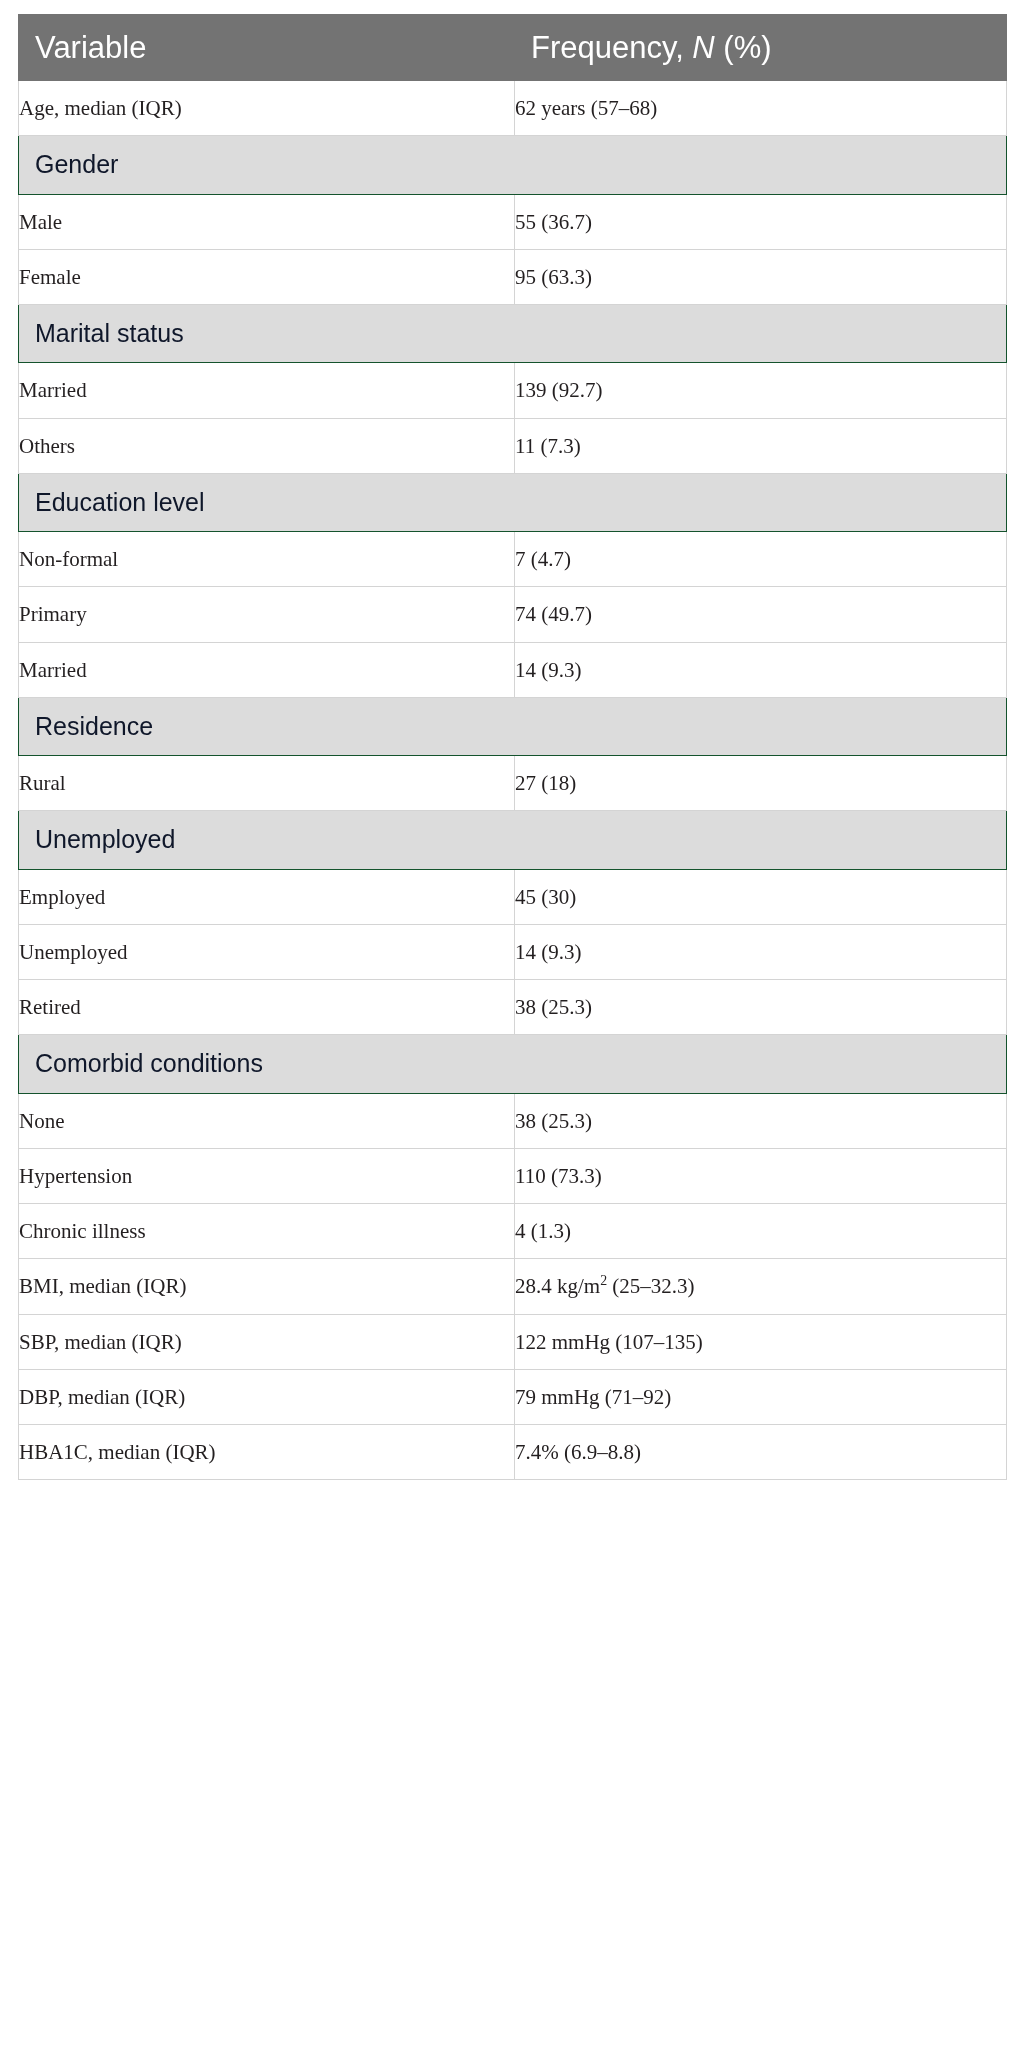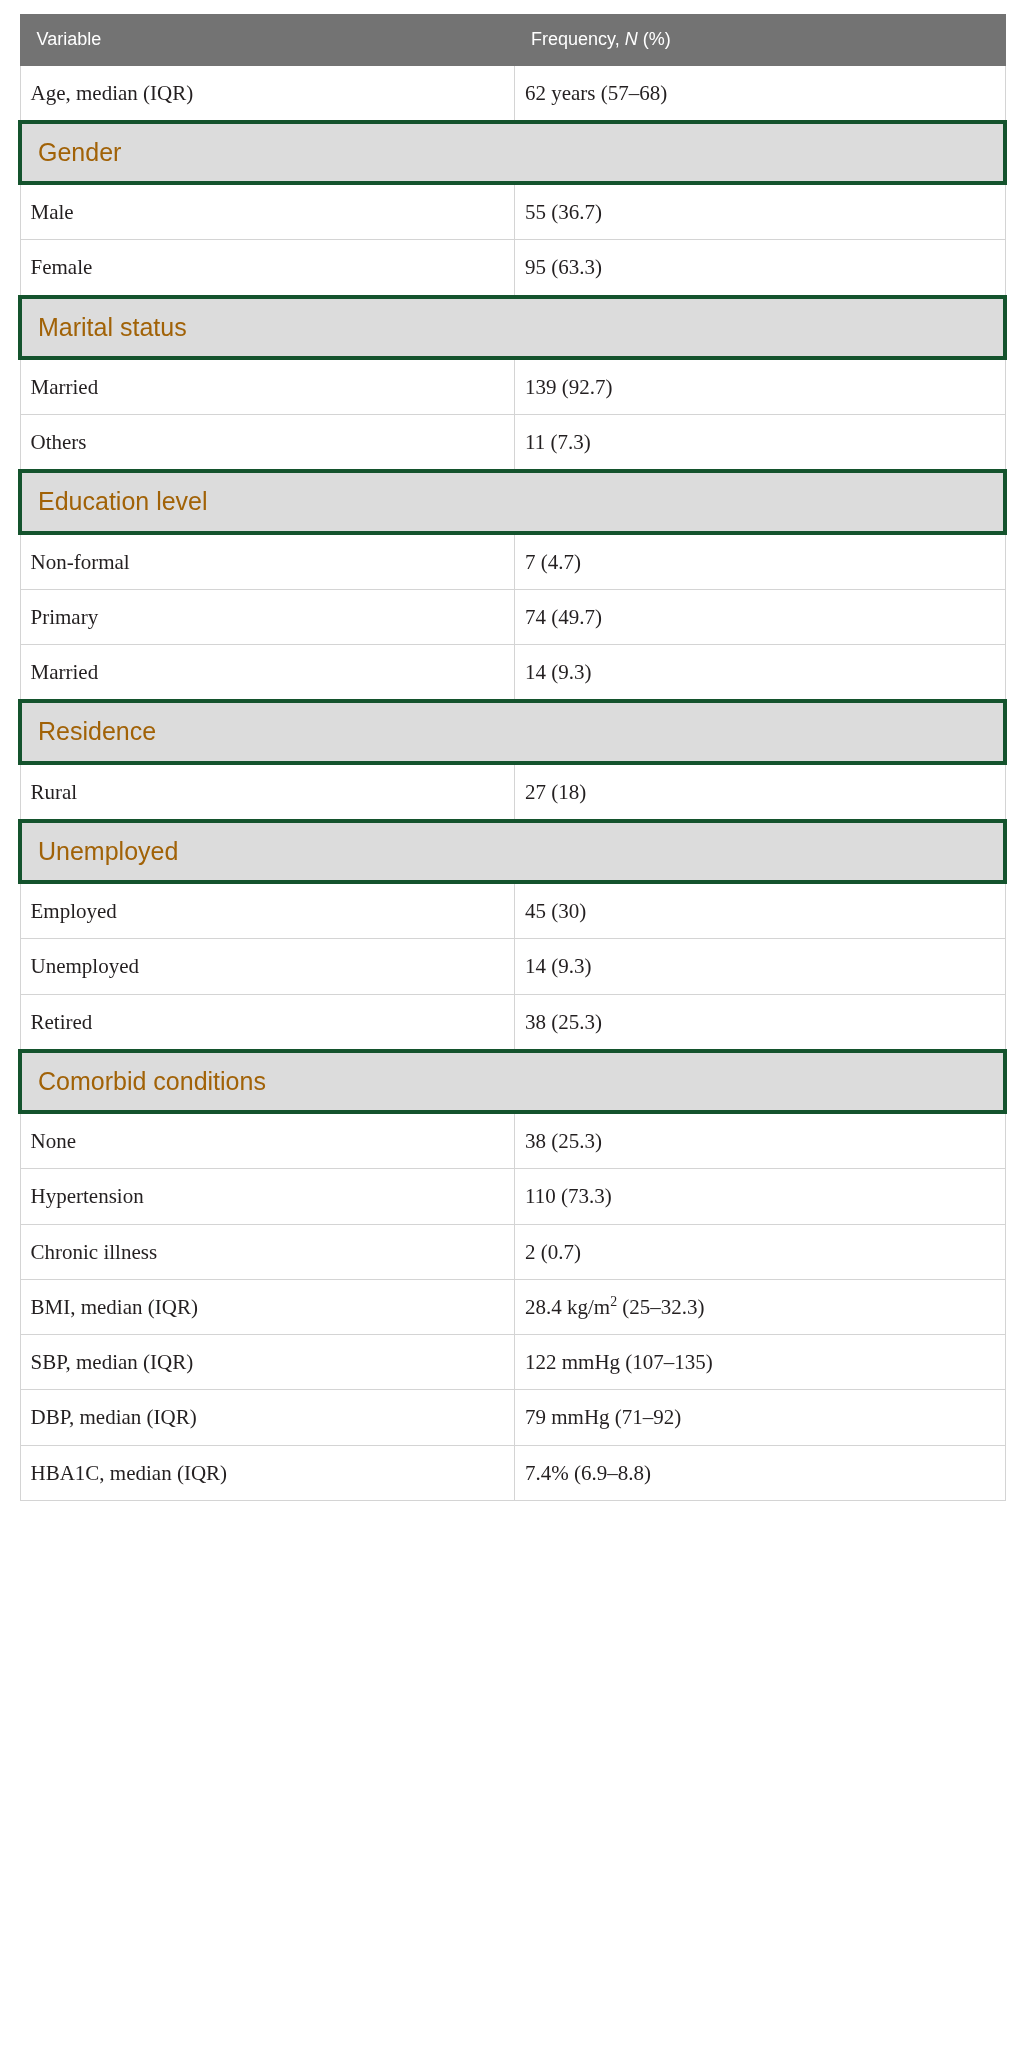--- a/index.html
+++ b/index.html
@@ -24,45 +24,45 @@
     font-size: 21px;
   }
   table.stats col.c1 { width: 50.2%; }
   table.stats col.c2 { width: 49.8%; }
 
   table.stats thead th {
     background: #737373;
     color: #ffffff;
     font-family: "Liberation Sans", sans-serif;
     font-weight: 400;
-    font-size: 18px;
+    font-size: 31px;
     text-align: left;
     padding: 14px 16px;
     border: 1px solid #737373;
     line-height: 1.2;
   }
   table.stats thead th .ital {
     font-style: italic;
   }
 
   table.stats td {
     border: 1px solid #d4d4d4;
-    padding: 14px 10px;
+    padding: 14px 0;
     vertical-align: middle;
     line-height: 1.25;
     background: #ffffff;
   }
 
   tr.section td {
     background: #dcdcdc;
-    border: 4px solid #14532d;
+    border: 1px solid #14532d;
     font-family: "Liberation Sans", sans-serif;
     font-size: 25px;
     padding: 13px 16px;
-    color: #a16207;
+    color: #0f172a;
   }
 
   sup { font-size: 0.66em; vertical-align: super; line-height: 0; }
 </style>
 </head>
 <body>
 
 <div class="table-wrap">
   <table class="stats">
     <colgroup>
@@ -145,21 +145,21 @@
         <tr>
           <td>None</td>
           <td>38 (25.3)</td>
         </tr>
         <tr>
           <td>Hypertension</td>
           <td>110 (73.3)</td>
         </tr>
         <tr>
           <td>Chronic illness</td>
-          <td>2 (0.7)</td>
+          <td>4 (1.3)</td>
         </tr>
         <tr>
           <td>BMI, median (IQR)</td>
           <td>28.4 kg/m<sup>2</sup> (25–32.3)</td>
         </tr>
         <tr>
           <td>SBP, median (IQR)</td>
           <td>122 mmHg (107–135)</td>
         </tr>
         <tr>

